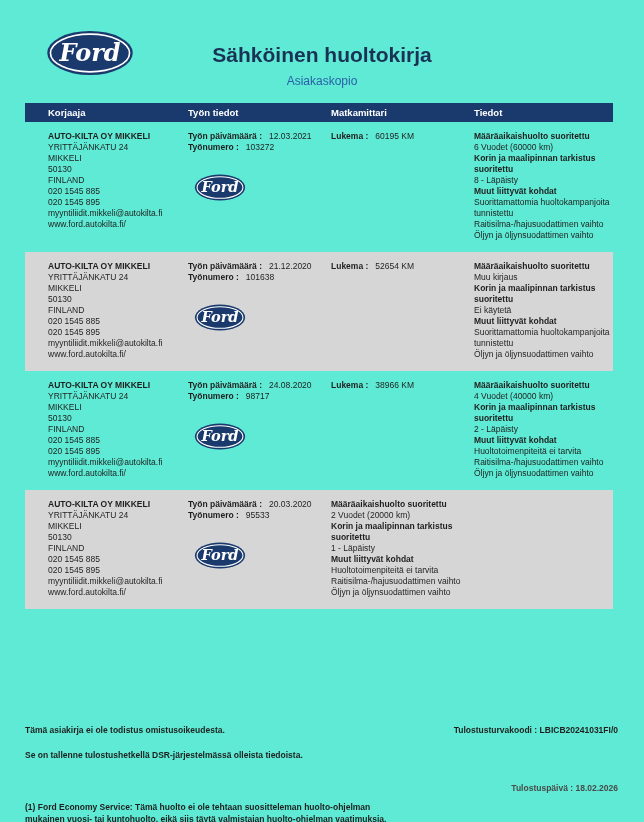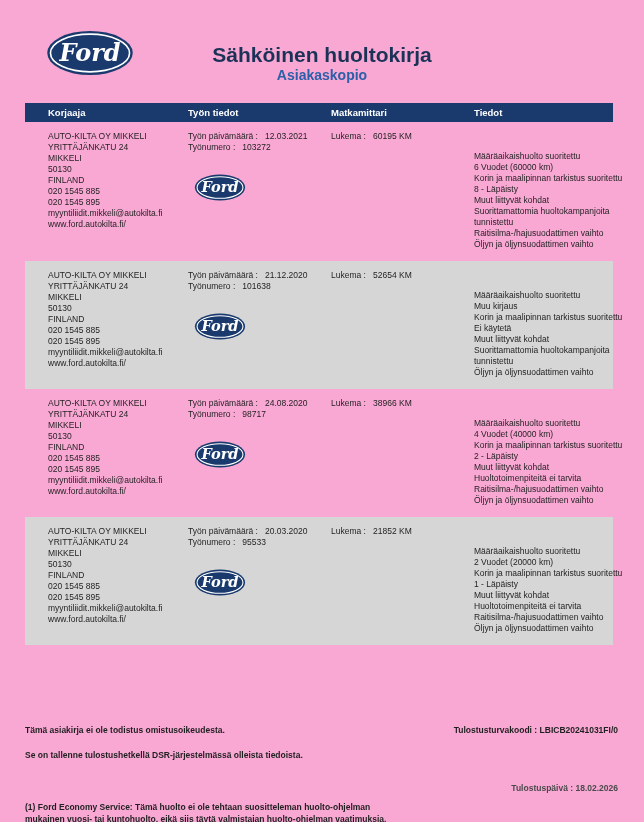--- a/index.html
+++ b/index.html
@@ -7,39 +7,39 @@
     --title-navy:#1b3257;
     --subtitle-blue:#2b5fa8;
     --alt-gray:#d6d6d6;
     --ink:#1f1f1f;
   }
   html,body{margin:0;padding:0;background:#fff;}
   .page{
     position:relative;
     width:644px;height:822px;
     overflow:hidden;
-    background:#f9a8d4;
+    background:#5eead4;
     font-family:"Liberation Sans", sans-serif;
     color:var(--ink);
   }
   
   .doc-header{position:relative;height:103px;}
   .ford-logo-large{position:absolute;left:45px;top:30px;width:90px;height:46px;}
   .titles{padding-top:43px;text-align:center;}
   .doc-title{font-size:21px;font-weight:bold;color:var(--title-navy);letter-spacing:0;}
-  .doc-subtitle{font-size:14px;font-weight:bold;color:var(--subtitle-blue);}
+  .doc-subtitle{margin-top:7px;font-size:12px;font-weight:normal;color:var(--subtitle-blue);}
   
   .table{margin:0 25px;width:588px;}
   .grid{display:grid;grid-template-columns:140px 143px 143px 150px;padding-left:23px;box-sizing:border-box;}
   .thead{background:var(--navy);height:19px;align-items:center;color:#fff;font-size:9.5px;font-weight:bold;}
   .row{padding-top:9px;padding-bottom:11px;font-size:8.5px;line-height:11px;}
   .row.alt{background:var(--alt-gray);}
-  .b{font-weight:normal;}
+  .b{font-weight:bold;}
   .col{white-space:nowrap;}
-  .col.details{white-space:normal;margin-top:20px;}
+  .col.details{white-space:normal;}
   .kv .v{margin-left:7px;}
   .row-logo{margin-top:21px;margin-left:5px;width:54px;height:27px;}
   .row-logo svg,.ford-logo-large svg{display:block;width:100%;height:100%;}
   
   .footer{position:absolute;left:25px;right:26px;top:724px;font-size:8.5px;font-weight:bold;line-height:12px;}
   .footer-row{display:flex;justify-content:space-between;}
   .footer-row.second{margin-top:13px;}
   .print-date{color:#4a4a4a;margin-top:33px;}
   .footnote{margin-top:7px;width:378px;}
 </style>
@@ -229,25 +229,20 @@
           <span class="b">Työnumero :</span><span class="v">95533</span>
         </div>
         <div class="row-logo">
           <svg viewBox="0 0 190 100" xmlns="http://www.w3.org/2000/svg">
             <ellipse cx="95" cy="50" rx="93" ry="48" fill="#1a3a6e"></ellipse>
             <ellipse cx="95" cy="50" rx="85" ry="40" fill="none" stroke="#ffffff" stroke-width="4"></ellipse>
             <text x="95" y="68" text-anchor="middle" font-family="'DejaVu Serif', serif" font-style="italic" font-weight="bold" font-size="54" fill="#ffffff">Ford</text>
           </svg>
         </div>
       </div>
-      <div class="col odo">
-        <div class="kv">
-          <span class="b">Lukema :</span><span class="v">21852 KM</span>
-        </div>
-      </div>
       <div class="col details">
             <div class="b">Määräaikaishuolto suoritettu</div>
             <div>2 Vuodet (20000 km)</div>
             <div class="b">Korin ja maalipinnan tarkistus suoritettu</div>
             <div>1 - Läpäisty</div>
             <div class="b">Muut liittyvät kohdat</div>
             <div>Huoltotoimenpiteitä ei tarvita</div>
             <div>Raitisilma-/hajusuodattimen vaihto</div>
             <div>Öljyn ja öljynsuodattimen vaihto</div>
           </div>

